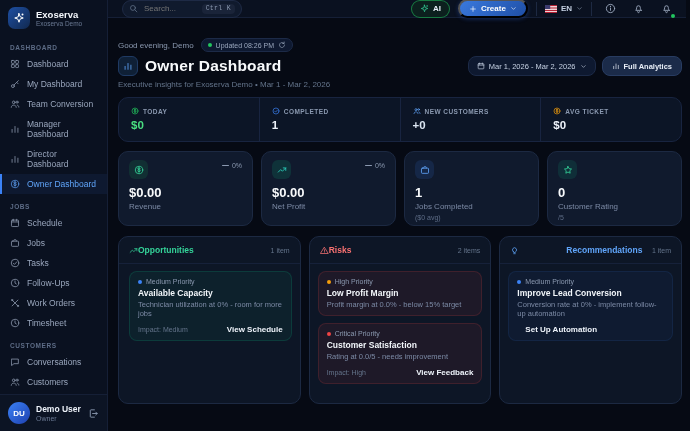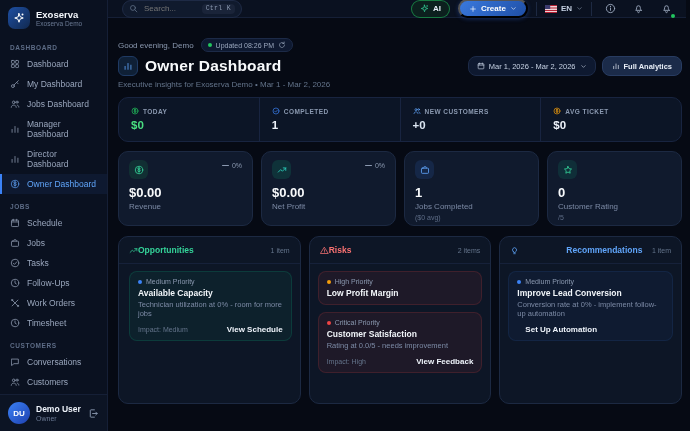--- a/index.html
+++ b/index.html
@@ -228,21 +228,21 @@
     <div class="nav-item">
         <svg>
           <use href="#i-key"></use>
         </svg>
         <span>My Dashboard</span>
       </div>
     <div class="nav-item">
         <svg>
           <use href="#i-users"></use>
         </svg>
-        <span>Jobs Dashboard</span>
+        <span>Team Conversion</span>
       </div>
     <div class="nav-item">
         <svg>
           <use href="#i-bars"></use>
         </svg>
         <span>Manager Dashboard</span>
       </div>
     <div class="nav-item">
         <svg>
           <use href="#i-bars"></use>
@@ -550,20 +550,21 @@
           </svg>
         <span class="insight-title" style="color: rgb(248, 113, 113);">Risks</span>
         <span class="insight-count">2 items</span>
       </div>
       <div class="insight-item tint-red">
         <div class="prio-row">
             <span class="pdot" style="background: rgb(245, 158, 11);"></span>
             <span>High Priority</span>
           </div>
         <div class="item-title">Low Profit Margin</div>
+        <div class="item-desc">Profit margin at 0.0% - below 15% target</div>
       </div>
       <div class="insight-item tint-red">
         <div class="prio-row">
             <span class="pdot" style="background: rgb(239, 68, 68);"></span>
             <span>Critical Priority</span>
           </div>
         <div class="item-title">Customer Satisfaction</div>
         <div class="item-desc">Rating at 0.0/5 - needs improvement</div>
         <div class="item-foot">
           <span class="impact">Impact: High</span>

